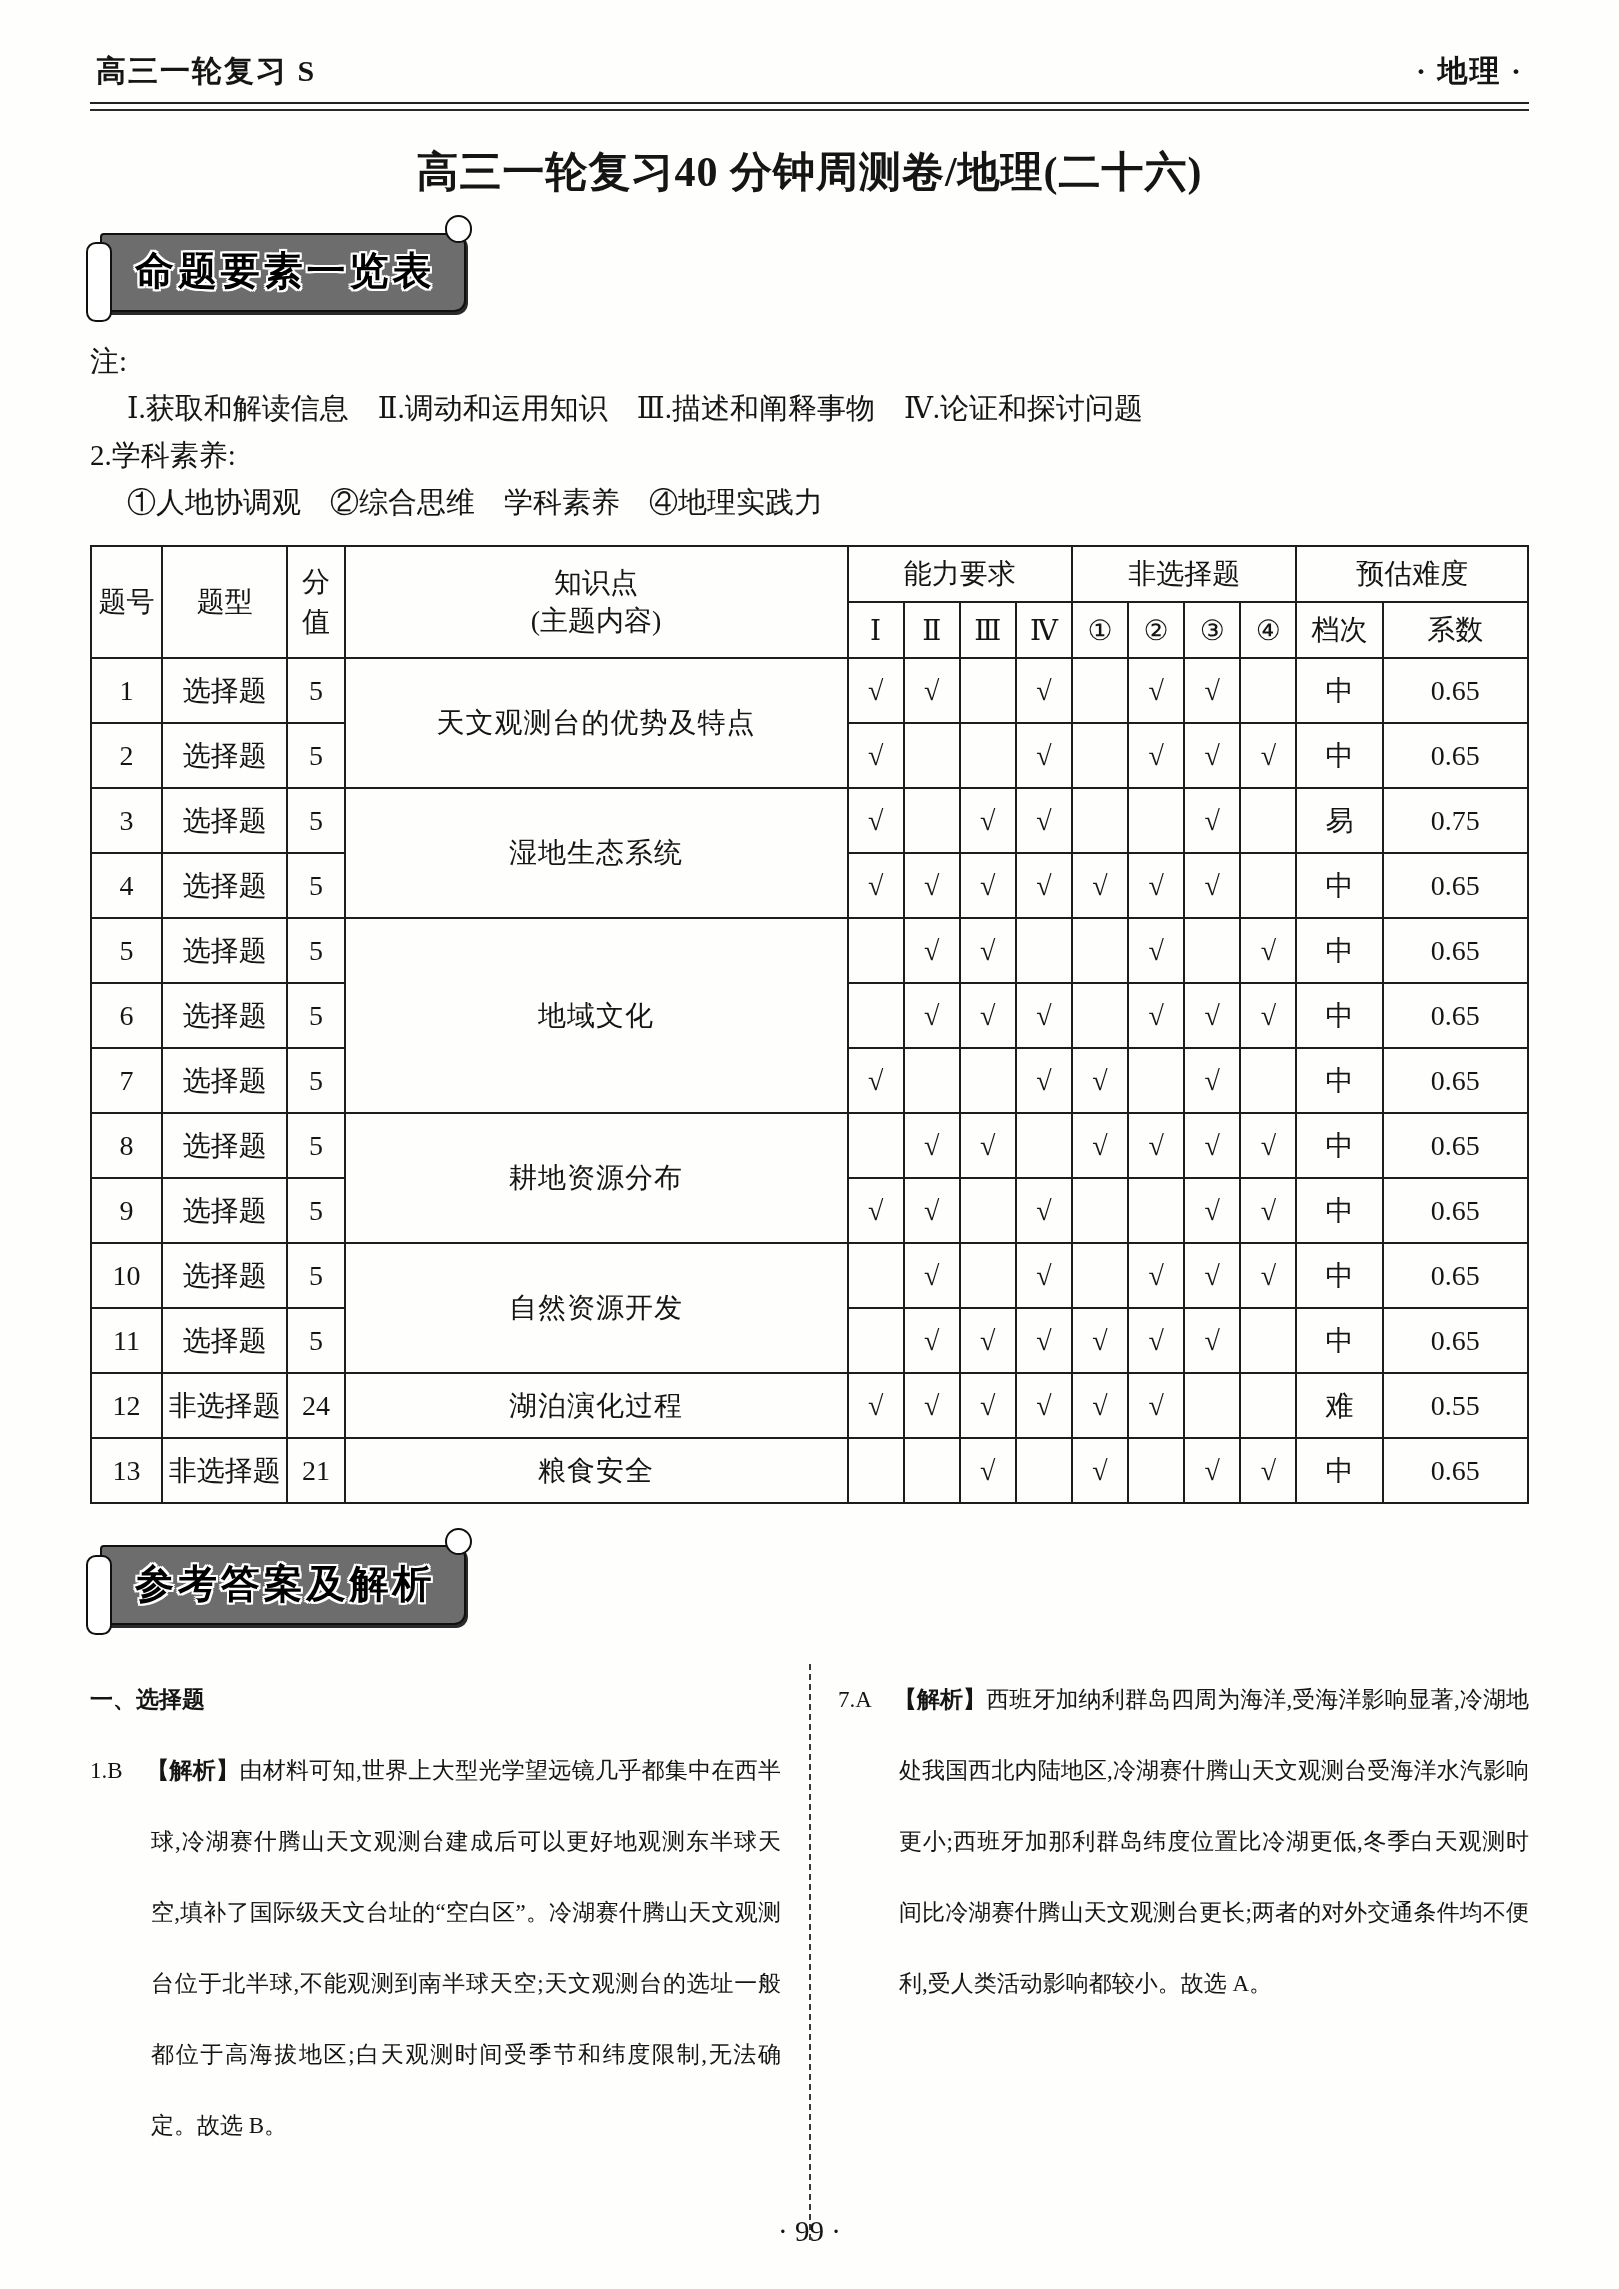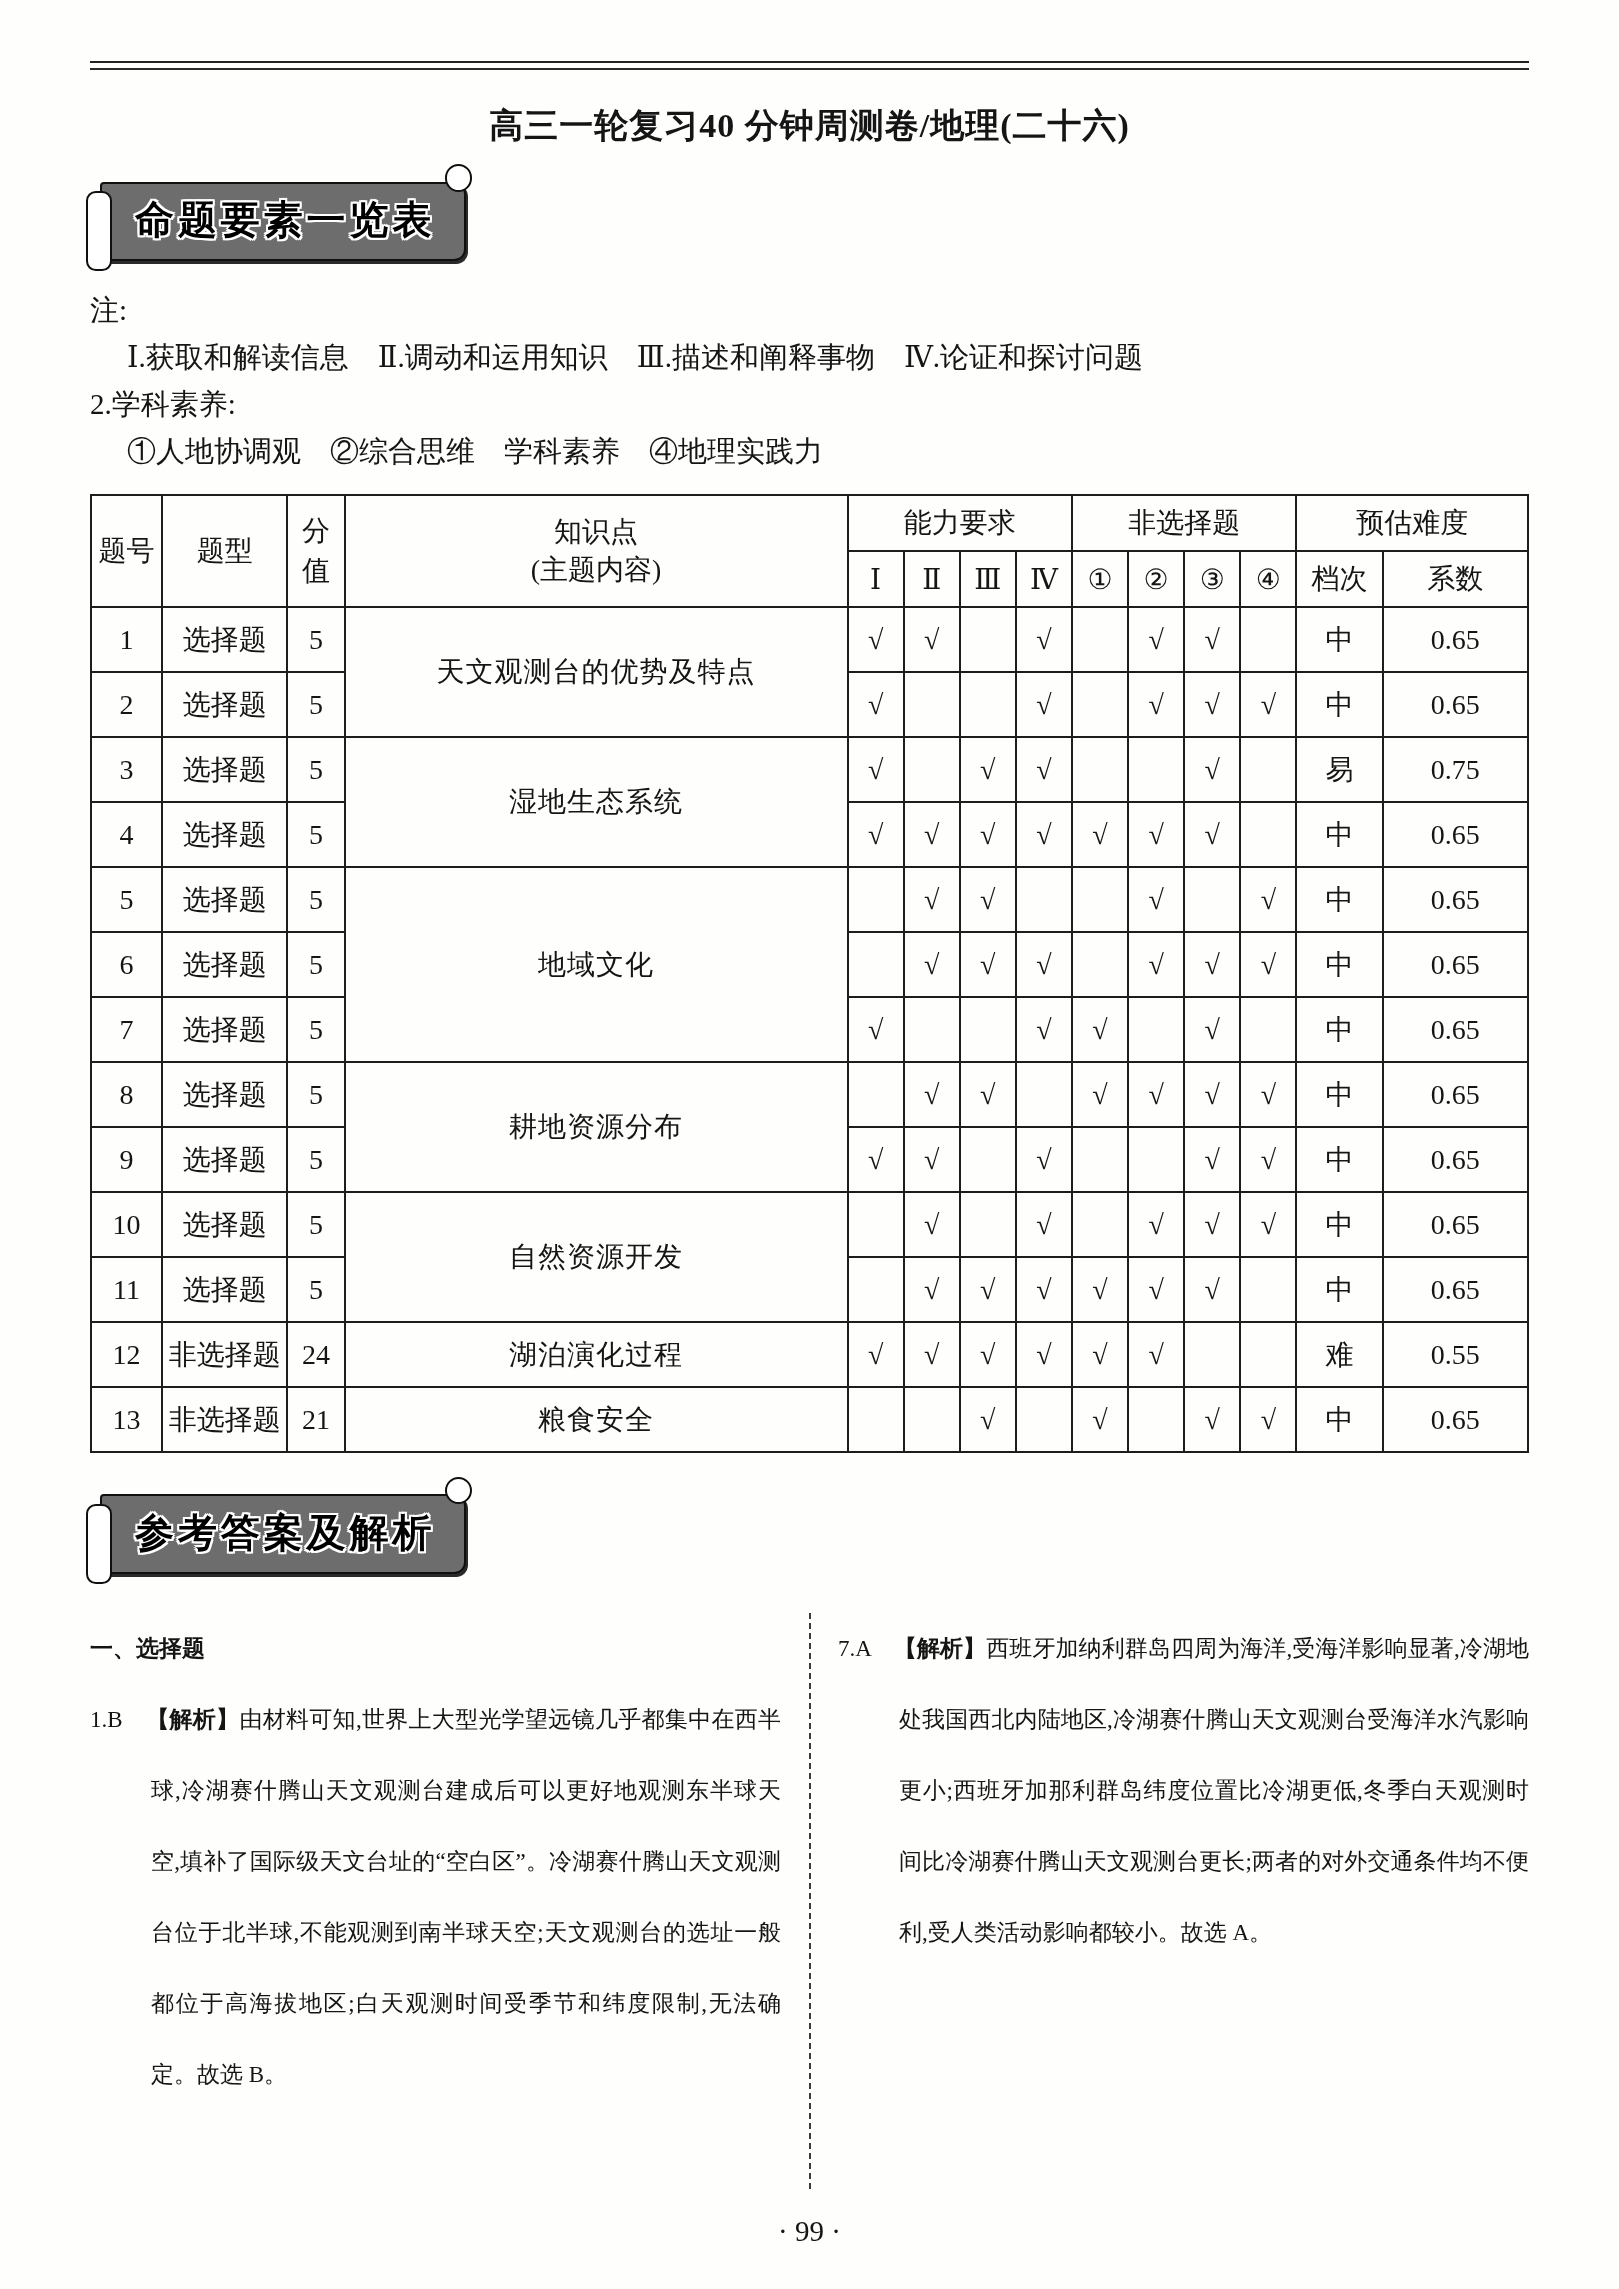--- a/index.html
+++ b/index.html
@@ -12,21 +12,21 @@
     padding:51px 90px 0 90px;
     font-family:"Liberation Serif","DejaVu Serif",serif;
     color:#151515;
     overflow:hidden;
   }
   
   .runhead{display:flex;justify-content:space-between;align-items:baseline;
     font-weight:bold;font-size:30px;letter-spacing:2px;padding:0 5.9px;}
   .rule-double{margin-top:9.8px;height:4.9px;border-top:2.9px solid #222;border-bottom:2px solid #2a2a2a;}
   
-  .main-title{text-align:center;font-size:34px;font-weight:bold;margin:33px 0 0 0;letter-spacing:1px;}
+  .main-title{text-align:center;font-size:42px;font-weight:bold;margin:33px 0 0 0;letter-spacing:1px;}
   
   .ribbon-wrap{margin-top:33px;padding-left:10px;}
   .ribbon{
     position:relative;display:inline-block;
     background:#6d6d6d;
     border:2.9px solid #101010;
     border-radius:3.9px 11.8px 11.8px 3.9px;
     padding:9.8px 29px 11.8px 33px;
     box-shadow:2px 2.9px 0 #2a2a2a;
   }
@@ -72,20 +72,24 @@
   .ans-item{margin:0;padding-left:61px;text-indent:-61px;}
   .ans-item .tag{font-weight:bold;font-family:"Liberation Sans","DejaVu Sans",sans-serif;}
   
   .pageno{position:absolute;bottom:42px;left:0;width:100%;text-align:center;font-size:29px;}
 </style>
 </head>
 <body>
 
 <div class="page">
 
+  <div class="runhead">
+    <span>高三一轮复习  S</span>
+    <span>· 地理 ·</span>
+  </div>
   <div class="rule-double"></div>
 
   <div class="main-title">高三一轮复习40 分钟周测卷/地理(二十六)</div>
 
   <div class="ribbon-wrap">
     <div class="ribbon">
       <span class="roll-left"></span>
       <span class="curl-right"></span>
       <span class="txt">命题要素一览表</span>
     </div>

